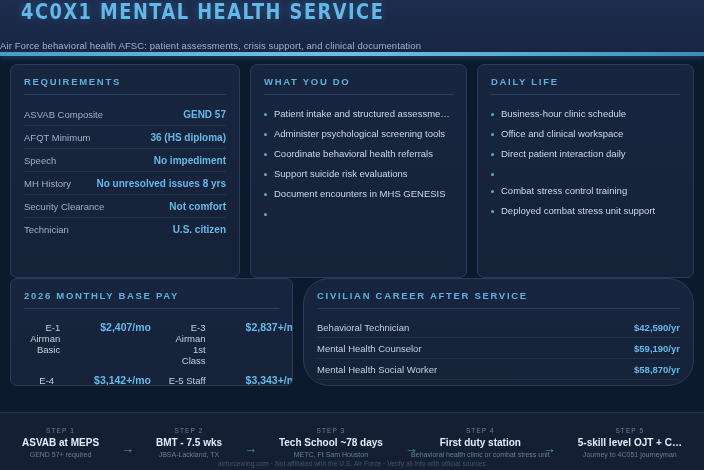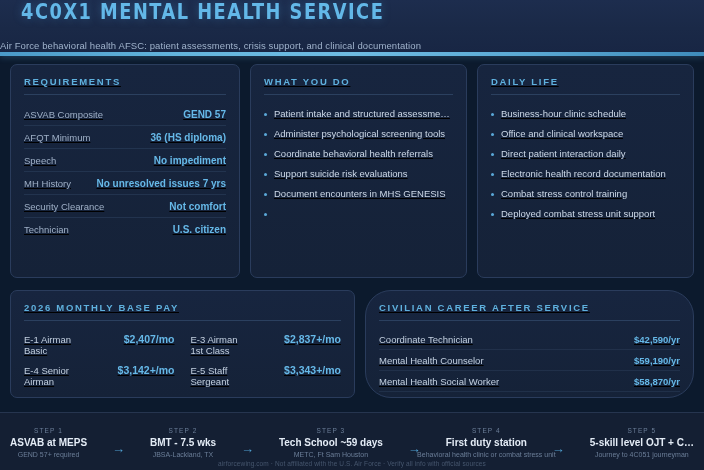--- a/index.html
+++ b/index.html
@@ -29,21 +29,21 @@
     margin-top:17px;
     font-size:9.5px; color:#9fb2cb; letter-spacing:.1px;
   }
   .accent-bar {
     height:4px;
     background:linear-gradient(90deg,#4a9ac8 0%,#63b5dd 25%,#6fbde3 50%,#5aa9d4 75%,#3f8cbb 100%);
     box-shadow:0 1px 6px rgba(90,170,220,.35);
   }
 
   
-  .body-area { flex:1; padding:8px 10px 0 10px; display:flex; flex-direction:column; gap:12px;text-decoration:underline; }
+  .body-area { flex:1; padding:8px 10px 0 10px; display:flex; flex-direction:column; gap:0; }
 
   .row-top { display:flex; gap:10px; height:214px; }
   .row-bot { display:flex; gap:10px; height:108px; }
 
   .panel {
     background:linear-gradient(180deg,#17253f 0%,#152238 100%);
     border:1px solid #2a3c5c;
     border-radius:7px;
     padding:11px 13px 10px 13px;
     position:relative;
@@ -76,44 +76,44 @@
     font-size:9.5px; color:#cdd9e8;
     white-space:nowrap; overflow:hidden;
   }
   .dot {
     flex:none; width:3px; height:3px; border-radius:50%;
     background:#5aa8d8; margin-top:5px;
   }
   .bullet .txt { overflow:hidden; text-overflow:ellipsis; white-space:nowrap; }
 
   
-  .p-pay { width:345px; }
+  .p-pay { width:283px; }
   .pay-grid { display:grid; grid-template-columns:1fr 1fr; column-gap:16px; row-gap:0; }
   .pay-cell { display:flex; justify-content:space-between; align-items:baseline; padding:4px 0; }
-  .pay-k { font-size:9.5px; color:#c3d0e0; }
+  .pay-k { font-size:9.5px; color:#c3d0e0;text-align:right; }
   .pay-v { font-size:10.5px; font-weight:bold; color:#66b9e8;margin-left:40px; }
   .pay-note { margin-top:6px; font-size:7px; color:#64758d; letter-spacing:.1px; }
 
   
   .p-civ { flex:1;border-radius:26px; }
   .civ-row {
     display:flex; justify-content:space-between; align-items:baseline;
     padding:4.5px 0;
     border-bottom:1px solid rgba(44,62,90,.5);
   }
   .civ-k { font-size:9.5px; color:#c3d0e0; }
   .civ-v { font-size:9.5px; font-weight:bold; color:#66b9e8; }
 
   
   .timeline {
     height:58px;
     background:#141f33;
     border-top:1px solid #26354f;
     display:flex; align-items:center; justify-content:center;
-    padding:0 10px;
+    padding:0 22px;
     position:relative;
   }
   .tl-inner { display:flex; align-items:flex-start; width:100%; justify-content:space-between; }
   .step { display:flex; flex-direction:column; align-items:center; position:relative; min-width:0; }
   .step-num { font-size:6.5px; letter-spacing:1.1px; color:#6c7f99; text-transform:uppercase; }
   .step-title {
     margin-top:3px; font-size:10px; font-weight:bold; color:#e4ecf6;
     white-space:nowrap; overflow:hidden; text-overflow:ellipsis; max-width:118px;
   }
   .step-sub {
@@ -155,21 +155,21 @@
         <div class="req-row">
           <span class="req-k">AFQT Minimum</span>
           <span class="req-v">36 (HS diploma)</span>
         </div>
         <div class="req-row">
           <span class="req-k">Speech</span>
           <span class="req-v">No impediment</span>
         </div>
         <div class="req-row">
           <span class="req-k">MH History</span>
-          <span class="req-v">No unresolved issues 7 yrs</span>
+          <span class="req-v">No unresolved issues 8 yrs</span>
         </div>
         <div class="req-row">
           <span class="req-k">Security Clearance</span>
           <span class="req-v">Not comfort</span>
         </div>
         <div class="req-row">
           <span class="req-k">Technician</span>
           <span class="req-v">U.S. citizen</span>
         </div>
       </div>
@@ -210,21 +210,20 @@
         <div class="bullet">
           <span class="dot"></span>
           <span class="txt">Office and clinical workspace</span>
         </div>
         <div class="bullet">
           <span class="dot"></span>
           <span class="txt">Direct patient interaction daily</span>
         </div>
         <div class="bullet">
           <span class="dot"></span>
-          <span class="txt">Electronic health record documentation</span>
         </div>
         <div class="bullet">
           <span class="dot"></span>
           <span class="txt">Combat stress control training</span>
         </div>
         <div class="bullet">
           <span class="dot"></span>
           <span class="txt">Deployed combat stress unit support</span>
         </div>
       </div>
@@ -252,21 +251,21 @@
             <span class="pay-k">E-5 Staff Sergeant</span>
             <span class="pay-v">$3,343+/mo</span>
           </div>
         </div>
         <div class="pay-note">2026 DFAS rates. Add BAH ($1,359+/mo) and BAS ($476.95/mo).</div>
       </div>
 
       <div class="panel p-civ">
         <div class="panel-title">Civilian Career After Service</div>
         <div class="civ-row">
-          <span class="civ-k">Coordinate Technician</span>
+          <span class="civ-k">Behavioral Technician</span>
           <span class="civ-v">$42,590/yr</span>
         </div>
         <div class="civ-row">
           <span class="civ-k">Mental Health Counselor</span>
           <span class="civ-v">$59,190/yr</span>
         </div>
         <div class="civ-row">
           <span class="civ-k">Mental Health Social Worker</span>
           <span class="civ-v">$58,870/yr</span>
         </div>
@@ -296,21 +295,21 @@
         <span class="step-num">Step 2</span>
         <span class="step-title">BMT - 7.5 wks</span>
         <div class="step-sub-wrap">
           <span class="step-sub">JBSA-Lackland, TX</span>
         </div>
       </div>
       <span class="arrow">→</span>
 
       <div class="step">
         <span class="step-num">Step 3</span>
-        <span class="step-title">Tech School ~59 days</span>
+        <span class="step-title">Tech School ~78 days</span>
         <div class="step-sub-wrap">
           <span class="step-sub">METC, Ft Sam Houston</span>
         </div>
       </div>
       <span class="arrow">→</span>
 
       <div class="step">
         <span class="step-num">Step 4</span>
         <span class="step-title">First duty station</span>
         <div class="step-sub-wrap">

